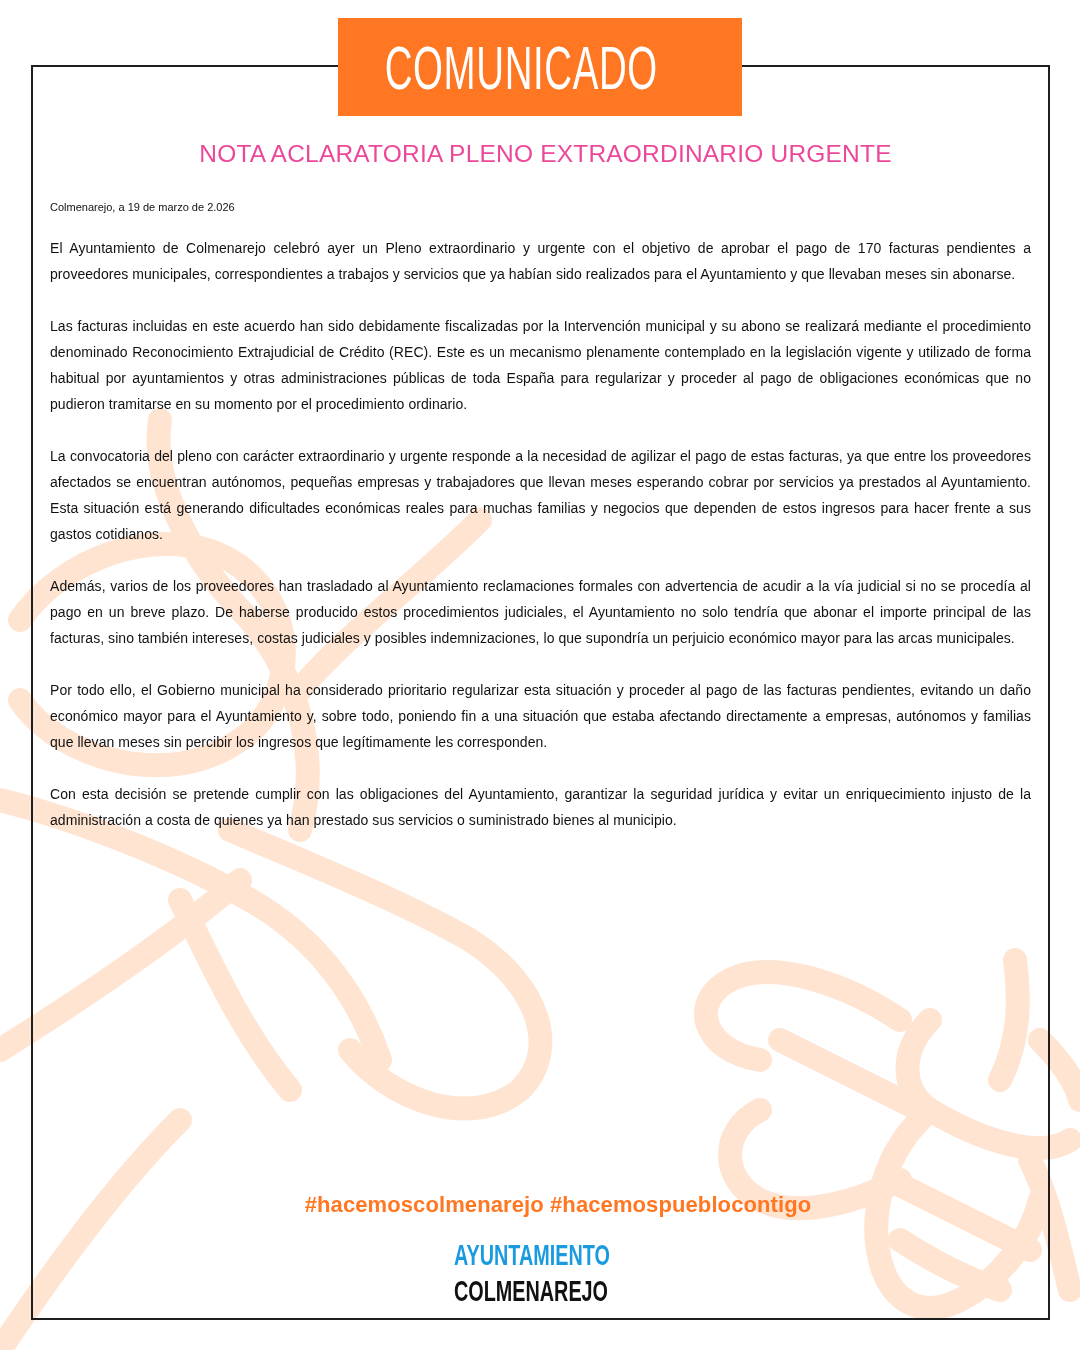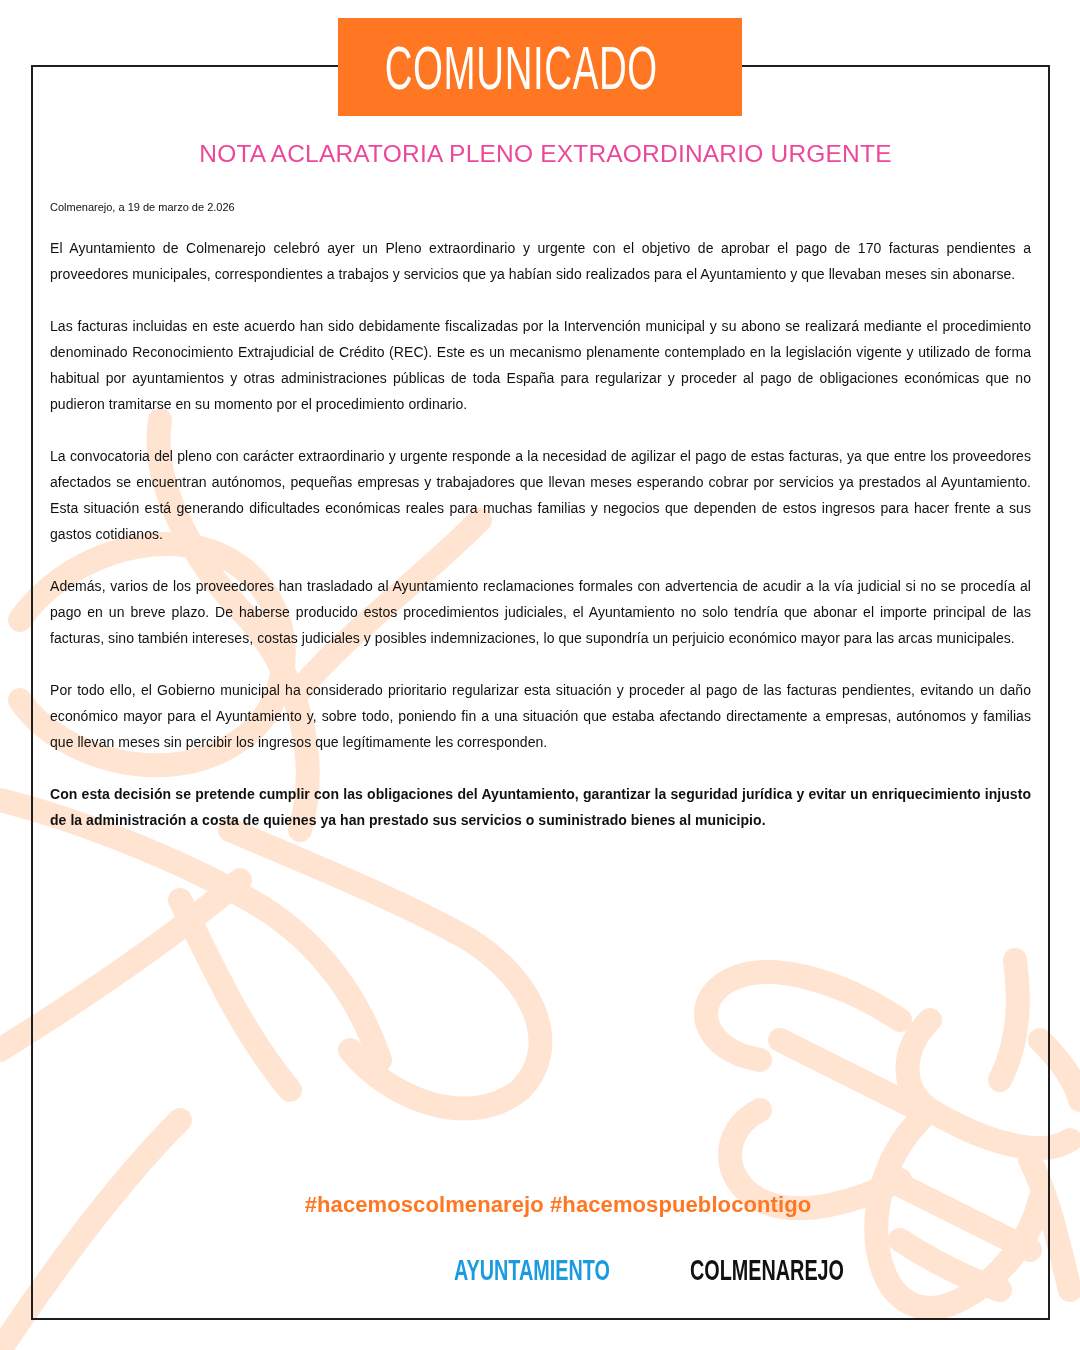--- a/index.html
+++ b/index.html
@@ -28,37 +28,37 @@
     .title {
       text-align: center; font-size: 24.5px; font-weight: 400; letter-spacing: 0.2px;
       color: #ec4899; margin-bottom: 33px; margin-left: 10px;
     }
     .date { font-size: 11px; margin-bottom: 22px; color: #111; }
 
     .para {
       font-size: 14px; line-height: 26px; text-align: justify; color: #111;
       margin-bottom: 26px; letter-spacing: 0.05px;
     }
-    .para.extra-gap { margin-top: 26px; font-weight: bold; }
+    .para.extra-gap { margin-top: 26px; }
 
     .signature { margin-top: 4px; }
     .sig-name, .sig-role { font-size: 17.5px; line-height: 26px; color: #111; }
     .sig-org { font-size: 13.5px; line-height: 22px; color: #111; }
 
     .hashtags {
       position: absolute; left: 0; top: 1192px; width: 1080px; text-align: center;
       color: #ff7722; font-weight: 700; font-size: 22px; z-index: 2; letter-spacing: 0.1px; margin-left: 18px;
     }
 
     .logo-block {
       position: absolute; left: 420px; top: 1235px; width: 260px; height: 76px; z-index: 2;
       display: flex; align-items: center;
     }
     .crest { width: 56px; height: 76px; }
-    .logo-text { margin-left: 34px; display: flex; flex-direction: row; line-height: 1; }
+    .logo-text { margin-left: 34px; display: flex; flex-direction: column; line-height: 1; }
     .logo-line1, .logo-line2 {
       display: inline-block; font-weight: 700; font-size: 30px; transform: scaleX(0.66);
       transform-origin: left center; white-space: nowrap;
     }
     .logo-line1 { color: #1a9be0; margin-bottom: 6px; }
     .logo-line2 { color: #111; }
   </style>
 </head>
 <body>
 

